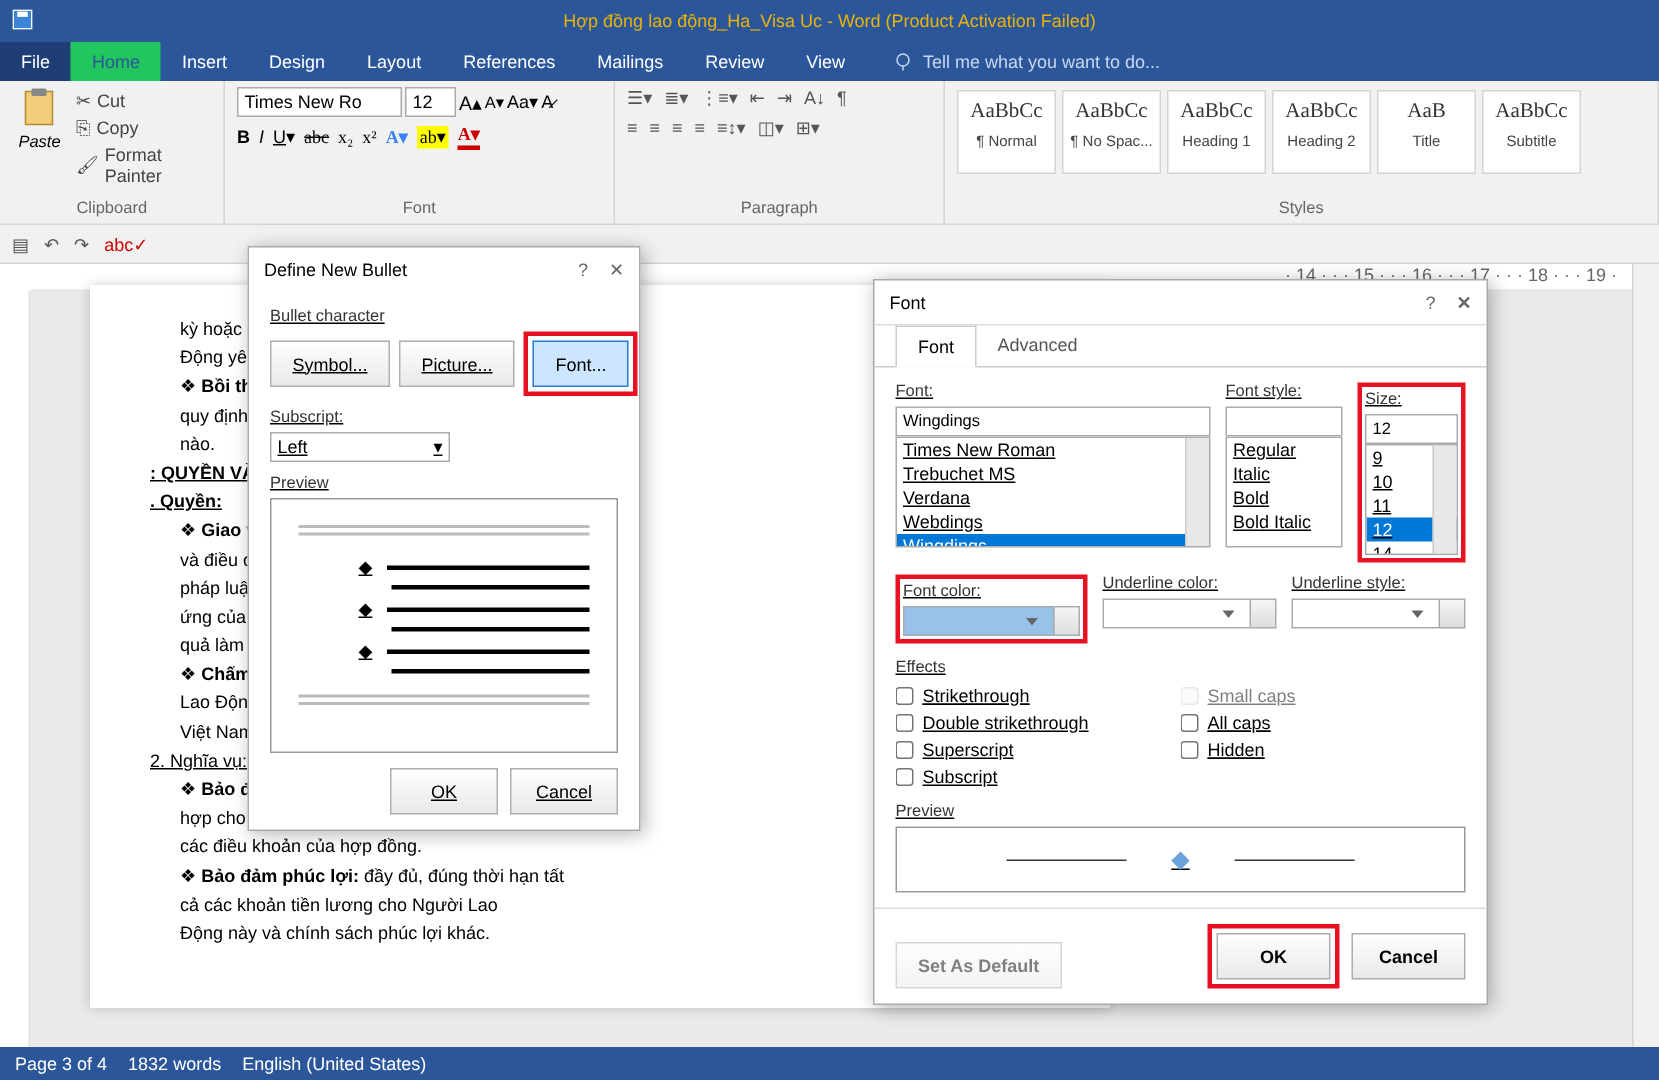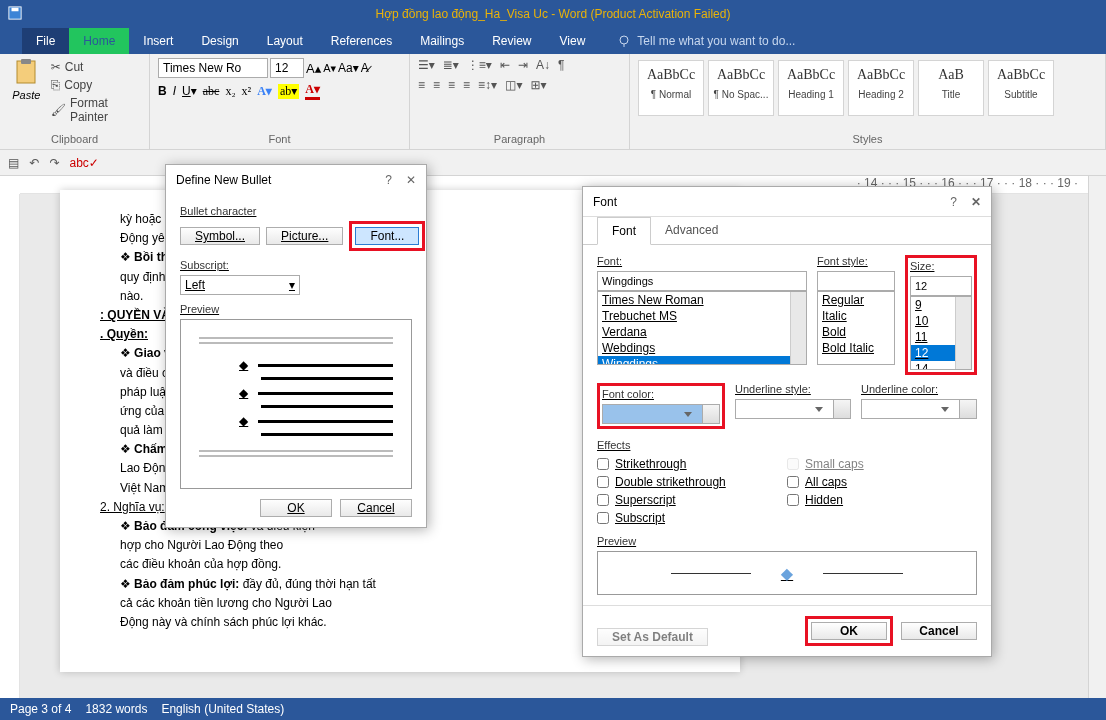--- a/index.html
+++ b/index.html
@@ -1,20 +1,20 @@
 <!DOCTYPE html>
 <html><head>
 <meta charset="utf-8">
 <style>
 * { margin:0; padding:0; box-sizing:border-box; font-family:'Segoe UI',Tahoma,sans-serif; font-size:12px; }
 body { width:1106px; height:720px; background:#fff; overflow:hidden; position:relative; }
 .titlebar { height:28px; background:#2B579A; color:#eab308; display:flex; align-items:center; justify-content:center; position:relative; }
 .titlebar .save { position:absolute; left:8px; top:6px; width:14px; height:14px; }
 .titlebar .title { font-size:12px; }
-.menubar { height:26px; background:#2B579A; display:flex; align-items:center; color:#fff; padding-left:22px; }
+.menubar { height:26px; background:#2B579A; display:flex; align-items:center; color:#fff; padding-left:0; }
 .menubar .tab { padding:0 14px; height:26px; line-height:26px; cursor:pointer; }
 .menubar .tab.file { background:#1E3E75; }
 .menubar .tab.active { background:#22c55e; color:#2B579A; }
 .menubar .tellme { margin-left:18px; color:#c7d7ee; display:flex; align-items:center; gap:6px; }
 .ribbon { height:96px; background:#F1F1F1; border-bottom:1px solid #D4D4D4; display:flex; }
 .rgroup { border-right:1px solid #D4D4D4; padding:4px 8px 2px 8px; display:flex; flex-direction:column; justify-content:space-between; }
 .rgroup .label { text-align:center; color:#666; font-size:11px; padding:2px 0; }
 .clip { width:150px; }
 .clip-top { display:flex; }
 .paste-btn { width:40px; text-align:center; }
@@ -38,21 +38,21 @@
 .page { position:absolute; left:60px; top:-4px; width:680px; background:#fff; box-shadow:0 0 8px rgba(0,0,0,.2); padding:20px 40px 40px 40px; font-family:'Times New Roman',serif; font-size:14px; line-height:1.6; color:#000; }
 .page b { font-weight:bold; }
 .page .indent { margin-left:20px; }
 .page .bullet::before { content:"❖ "; }
 .statusbar { position:absolute; left:0; right:0; bottom:0; height:22px; background:#2B579A; color:#fff; display:flex; align-items:center; gap:14px; padding-left:10px; font-size:11px; }
 .dialog { position:absolute; background:#fff; border:1px solid #AAA; box-shadow:2px 2px 12px rgba(0,0,0,.3); }
 .dlg-title { height:30px; display:flex; align-items:center; padding:0 10px; justify-content:space-between; }
 .dlg-title .right { display:flex; gap:14px; color:#666; }
 .dlg-body { padding:10px 14px;text-decoration:underline; }
 .groupbox-label { font-size:11px; color:#333; margin-bottom:4px; }
-.btn { border:1px solid #ADADAD; background:linear-gradient(#fefefe,#e9e9e9); height:18px; padding:0 14px; display:inline-flex; align-items:center; justify-content:center; cursor:pointer; }
+.btn { border:1px solid #ADADAD; background:linear-gradient(#fefefe,#e9e9e9); height:31px; padding:0 14px; display:inline-flex; align-items:center; justify-content:center; cursor:pointer; }
 .redbox { border:3px solid #E81123; }
 .listbox { border:1px solid #ABABAB; background:#fff; font-size:11px; overflow:hidden; }
 .listbox .item { padding:1px 4px; }
 .listbox .item.sel { background:#0078D7; color:#fff; }
 .chk { display:flex; align-items:center; gap:6px; font-size:11px; padding:2px 0; }
 .chk input { width:12px; height:12px; }
 .hscrollbar { position:absolute; right:0; top:176px; bottom:22px; width:18px; background:#F1F1F1; border-left:1px solid #D4D4D4; }
 .ruler-top { position:absolute; left:20px; right:18px; top:176px; height:18px; background:#fff; border-bottom:1px solid #E3E3E3; font-size:9px; color:#666; overflow:hidden; }
 .dialog input[type=text]{ border:1px solid #ABABAB; height:20px; padding:0 4px; font-size:11px; width:100%; }
 .dd { border:1px solid #ABABAB; height:20px; background:#fff; display:flex; align-items:center; justify-content:flex-end; }
@@ -351,27 +351,27 @@
     </div>
 
     <div style="display:flex;gap:10px;margin-top:8px;">
       <div class="redbox" style="padding:2px;width:128px;">
         <div class="groupbox-label">Font color:</div>
         <div class="dd" style="background:#99c2eb;">
             <div class="carrow"></div>
           </div>
       </div>
       <div style="width:116px;">
-        <div class="groupbox-label">Underline style:</div>
+        <div class="groupbox-label">Underline color:</div>
         <div class="dd">
             <div class="carrow"></div>
           </div>
       </div>
       <div style="width:116px;">
-        <div class="groupbox-label">Underline color:</div>
+        <div class="groupbox-label">Underline style:</div>
         <div class="dd">
             <div class="carrow"></div>
           </div>
       </div>
     </div>
 
     <div class="groupbox-label" style="margin-top:10px;">Effects</div>
     <div style="display:flex;">
       <div style="flex:1;">
         <label class="chk">

